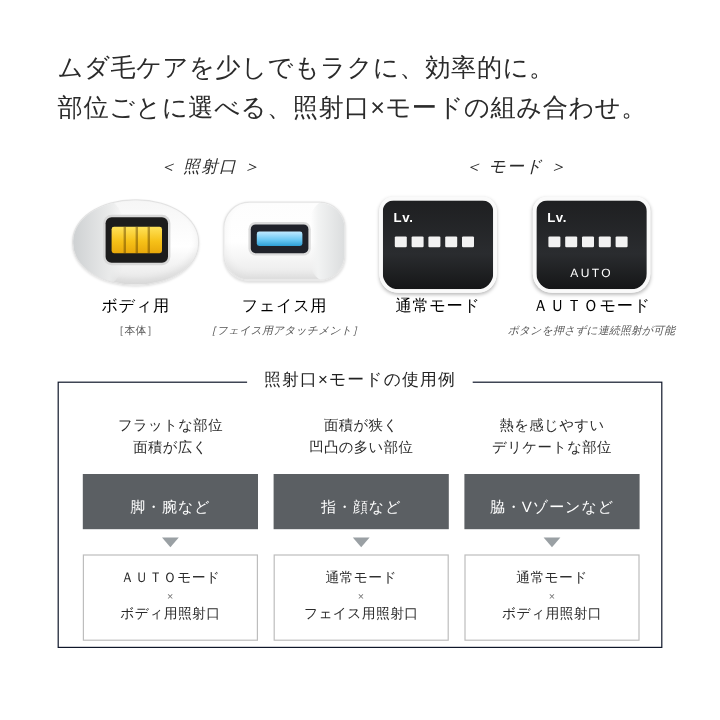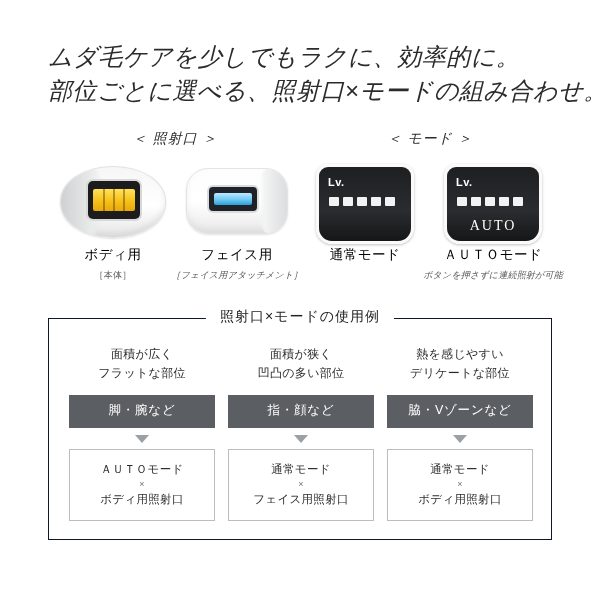--- a/index.html
+++ b/index.html
@@ -22,26 +22,25 @@
   }
 
   
   .headline {
     position: absolute;
     left: 48px;
     top: 40px;
     width: 510px;
   }
   .headline .line {
-    font-size: 24px;
+    font-size: 21px;
     line-height: 34px;
     letter-spacing: 0.5px;
     color: #2b2b2b;
     white-space: nowrap;
-    font-style: italic;
   }
 
   
   .section-labels {
     position: absolute;
     top: 130px;
     left: 0;
     width: 600px;
     height: 24px;
   }
@@ -191,23 +190,22 @@
     width: 10px; height: 9px;
     background: #f2f2f2;
     border-radius: 1px;
   }
   .panel .auto-tag {
     position: absolute;
     left: 50%;
     transform: translateX(-50%);
     bottom: 7px;
     color: #ffffff;
-    font-size: 14px;
+    font-size: 10px;
     letter-spacing: 2px;
-    font-family: Liberation Serif, serif;
   }
 
   .prod .name {
     margin-top: 8px;
     font-size: 13.5px;
     letter-spacing: 0.5px;
     color: #000000;
   }
   .prod .sub {
     margin-top: 5px;
@@ -257,21 +255,21 @@
     line-height: 19px;
     color: #2b2b2b;
     letter-spacing: 0.3px;
   }
   .col .part {
     margin-top: 12px;
     background: #5b5f63;
     color: #ffffff;
     font-size: 12.5px;
     letter-spacing: 0.8px;
-    padding: 7px 0 9px;
+    padding: 20px 0 9px;
   }
   .col .arrow {
     margin: 7px auto 6px;
     width: 0; height: 0;
     border-left: 7px solid transparent;
     border-right: 7px solid transparent;
     border-top: 8px solid #9aa0a4;
   }
   .col .combo {
     border: 1px solid #bdbdbd;
@@ -370,22 +368,22 @@
 
   </div>
 
   <div class="usecase">
     <div class="box-title">照射口×モードの使用例</div>
 
     <div class="cols">
 
       <div class="col">
         <div class="cond">
+          <div>フラットな部位</div>
           <div>面積が広く</div>
-          <div>フラットな部位</div>
         </div>
         <div class="part">脚・腕など</div>
         <div class="arrow"></div>
         <div class="combo">
           <div>ＡＵＴＯモード</div>
           <div class="x">×</div>
           <div>ボディ用照射口</div>
         </div>
       </div>
 

